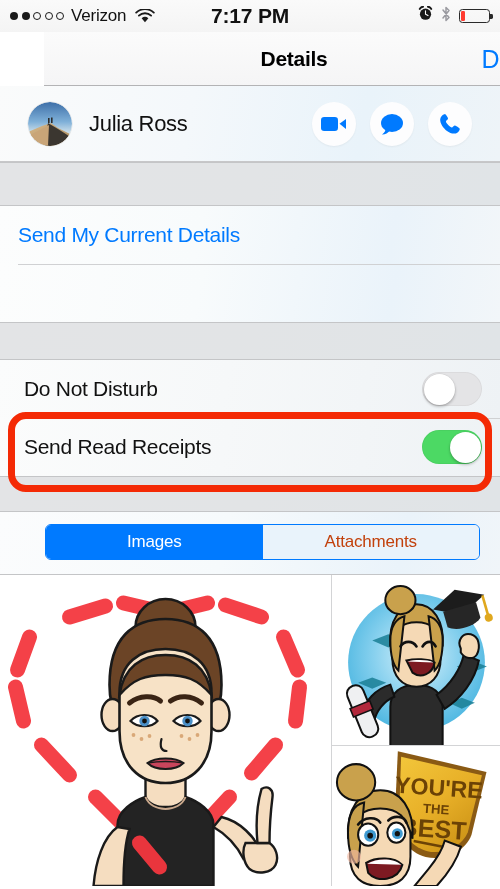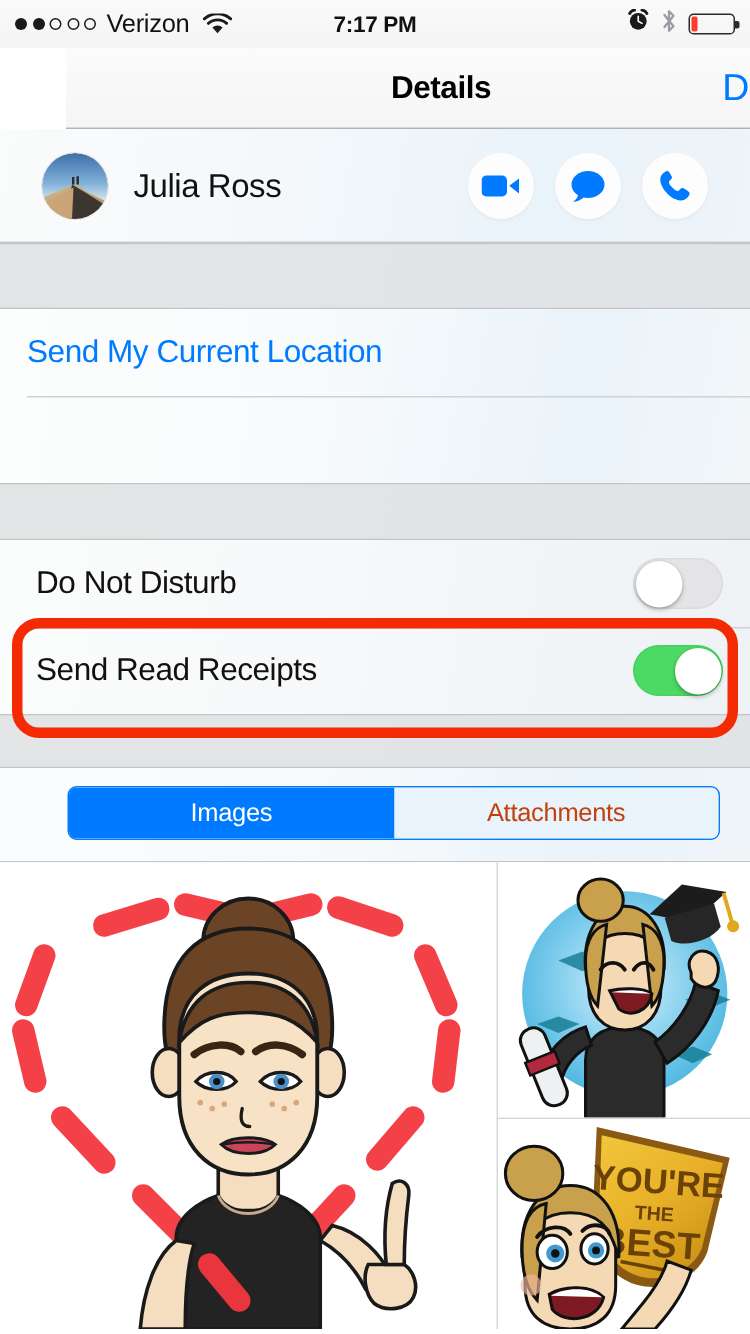--- a/index.html
+++ b/index.html
@@ -25,21 +25,21 @@
   }
   .sb-left { display:flex; align-items:center; gap:7px; }
   .dots { display:flex; align-items:center; gap:3.5px; }
   .dot { width:8px; height:8px; border-radius:50%; }
   .dot.full { background:#1a1a1a; }
   .dot.empty { background:transparent; border:1.4px solid #1a1a1a; }
   .carrier { font-size:17px; letter-spacing:-0.2px; color:#111; }
   .wifi { width:20px; height:15px; position:relative; margin-left:2px; }
   .sb-center {
     position:absolute; left:0; right:0; text-align:center;
-    font-size:15px; font-weight:600; letter-spacing:-0.2px; color:#111;
+    font-size:21px; font-weight:600; letter-spacing:-0.2px; color:#111;
     pointer-events:none;
   }
   .sb-right {
     margin-left:auto; display:flex; align-items:center; gap:8px;
   }
   .battery {
     width:31px; height:14px; border:1.6px solid #2a2a2a; border-radius:3.4px;
     position:relative; display:flex; align-items:center; padding:1.4px;
   }
   .battery:after {
@@ -273,21 +273,21 @@
           </svg>
         </span>
       </div>
     </div>
   </div>
 
   <div class="spacer s1"></div>
 
   <div class="group">
     <div class="row">
-      <span class="row-label-link">Send My Current Location</span>
+      <span class="row-label-link">Send My Current Details</span>
     </div>
     <div class="row">
       <div class="row-sep"></div>
     </div>
   </div>
 
   <div class="spacer s2"></div>
 
   <div class="group">
     <div class="row plain">

